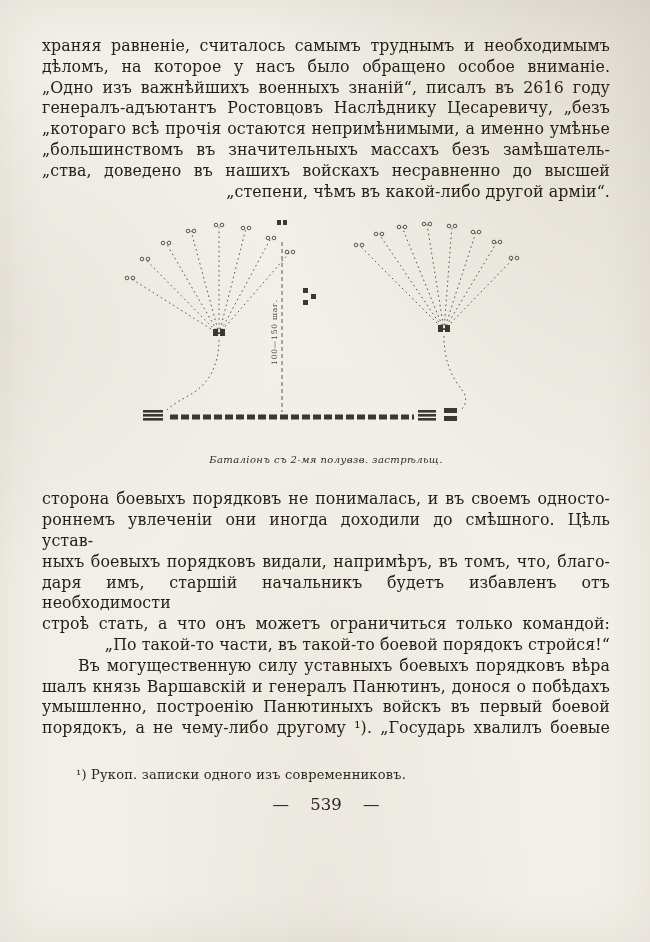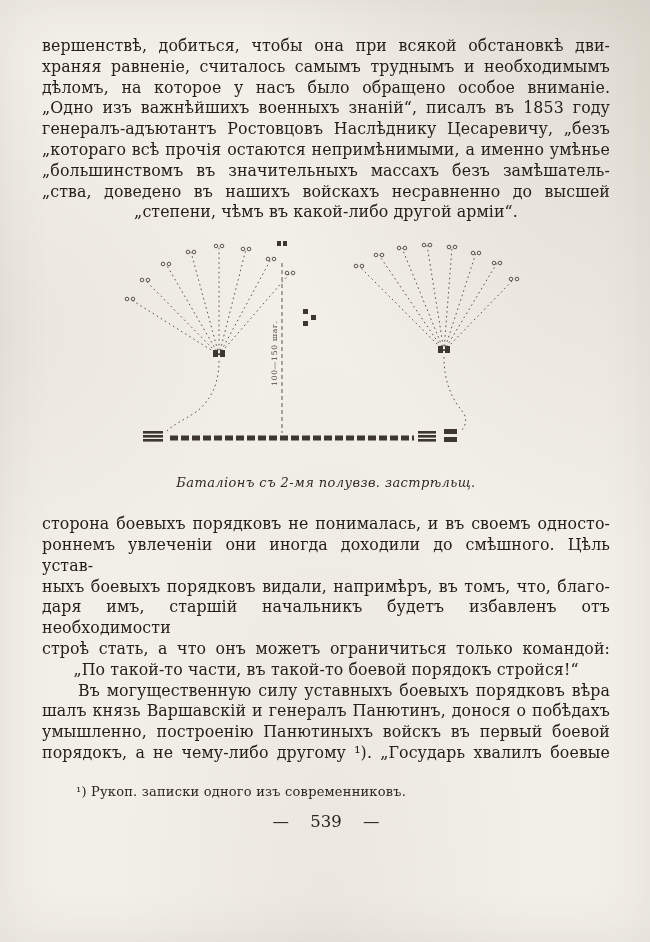--- a/index.html
+++ b/index.html
@@ -21,60 +21,59 @@
   }
   .text-block { width:568px; }
   .line {
     font-size:15.8px;
     line-height:20.8px;
     letter-spacing:0.1px;
     text-align:justify;
     text-align-last:justify;
     white-space:normal;
   }
-  .line.last { text-align:center; text-align-last:auto; }
+  .line.last { text-align:right; text-align-last:auto; }
   .line.indent { text-indent:36px; }
   figure.diagram-figure {
     margin:12px 0 24px 0;
     width:568px;
     text-align:center;
   }
   figure.diagram-figure svg { display:block; margin:0 auto; }
   .caption {
     margin-top:8px;
-    font-size:13px;
+    font-size:10px;
     font-style:italic;
     letter-spacing:0.4px;
     color:#2e2821;
   }
   .footnote {
-    margin-top:20px;
+    margin-top:28px;
     margin-left:34px;
     font-size:13px;
     letter-spacing:0.2px;
     color:#2b251e;
   }
   .page-number {
     margin-top:13px;
     text-align:center;
     font-size:16.5px;
     word-spacing:16px;
     color:#2b251e;
   }
 </style>
 </head>
 <body>
 
 <div class="page">
 
   <div class="text-block">
-    <div class="line">вершенствѣ, добиться, чтобы она при всякой обстановкѣ дви-</div>
     <div class="line">храняя равненіе, считалось самымъ труднымъ и необходимымъ</div>
     <div class="line">дѣломъ, на которое у насъ было обращено особое вниманіе.</div>
-    <div class="line">„Одно изъ важнѣйшихъ военныхъ знаній“, писалъ въ 1853 году</div>
+    <div class="line">„Одно изъ важнѣйшихъ военныхъ знаній“, писалъ въ 2616 году</div>
     <div class="line">генералъ-адъютантъ Ростовцовъ Наслѣднику Цесаревичу, „безъ</div>
     <div class="line">„котораго всѣ прочія остаются непримѣнимыми, а именно умѣнье</div>
     <div class="line">„большинствомъ въ значительныхъ массахъ безъ замѣшатель-</div>
     <div class="line">„ства, доведено въ нашихъ войскахъ несравненно до высшей</div>
     <div class="line last">„степени, чѣмъ въ какой-либо другой арміи“.</div>
   </div>
 
   <figure class="diagram-figure">
     <svg viewBox="0 0 420 232" width="420" height="232">
 

